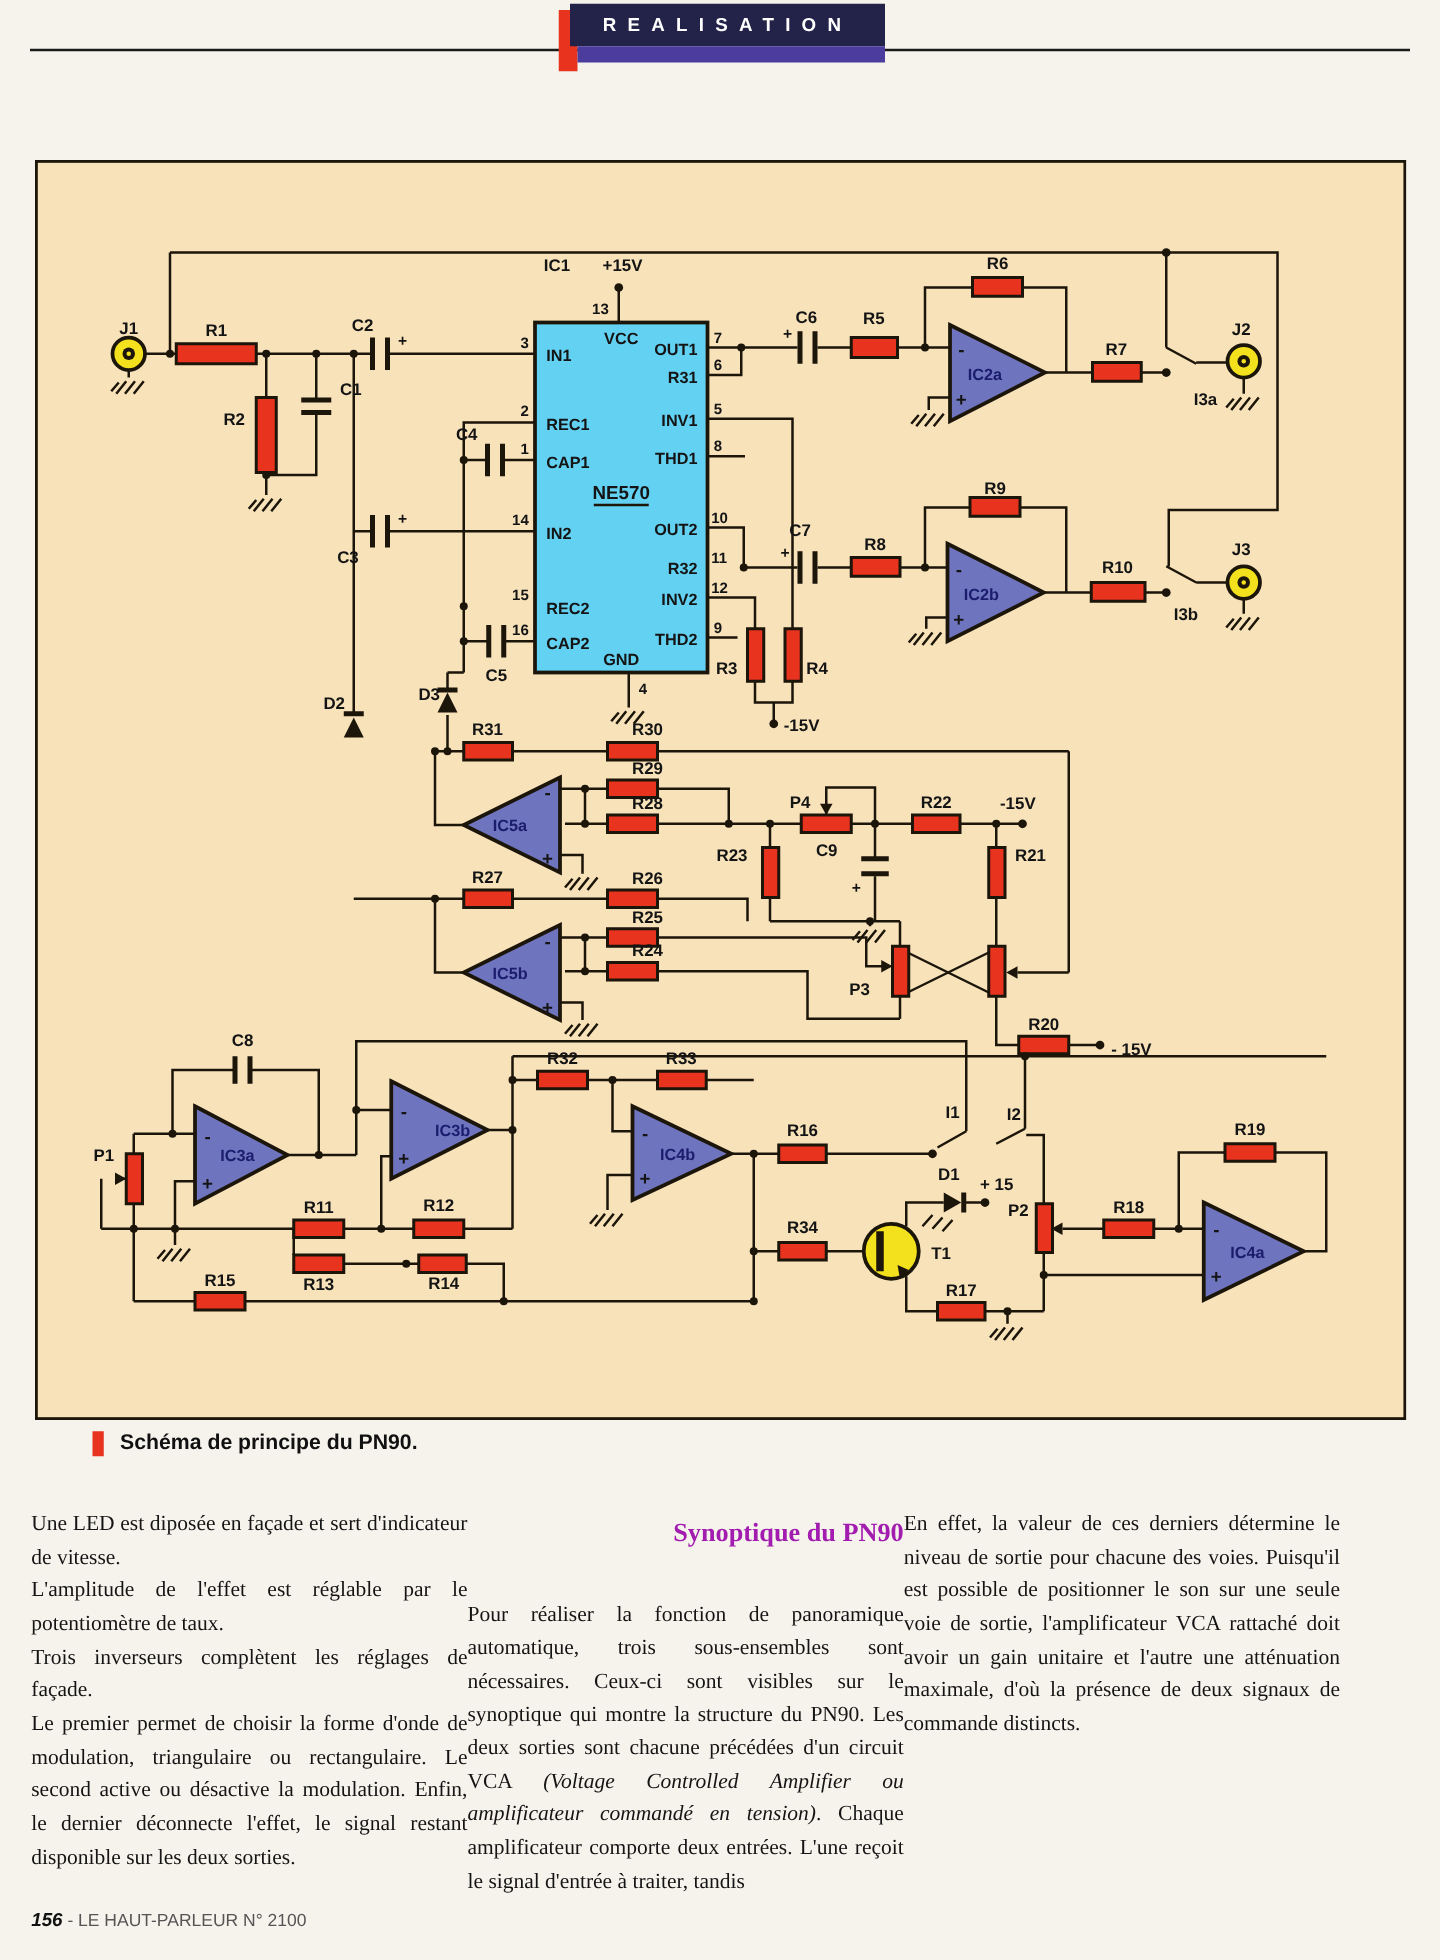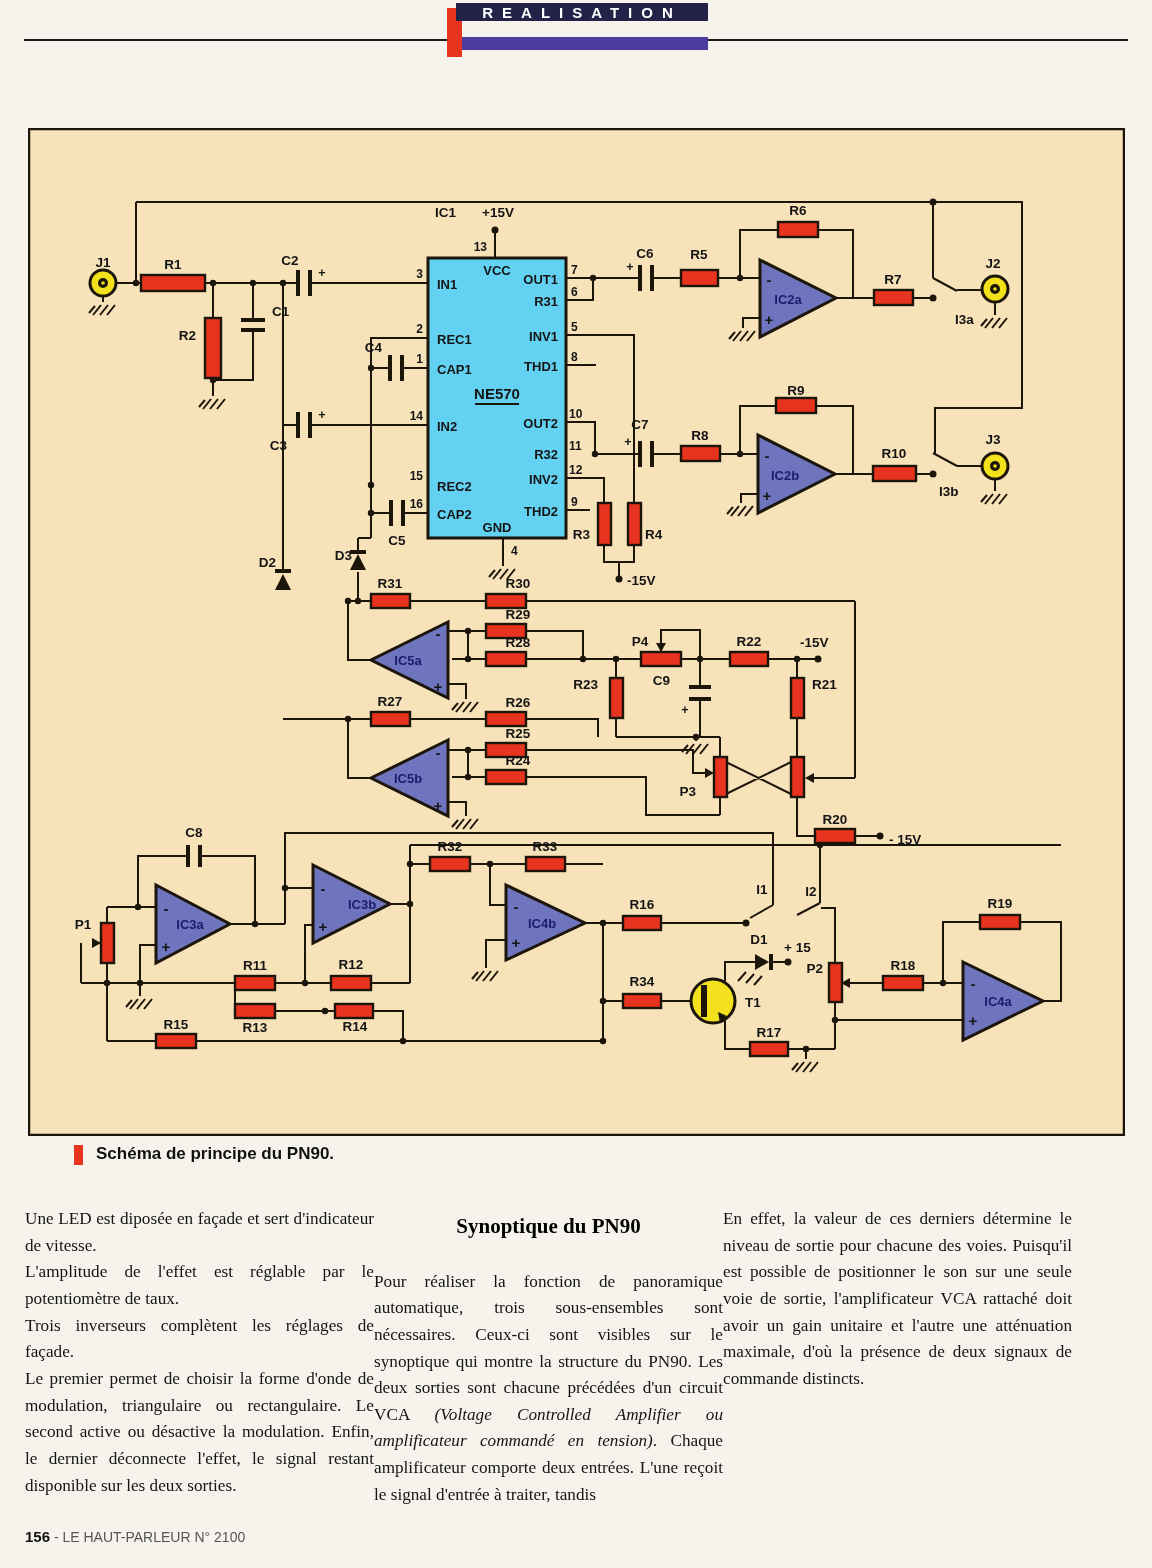--- a/index.html
+++ b/index.html
@@ -1,20 +1,20 @@
 <!DOCTYPE html>
 <html><head>
 <meta charset="utf-8">
 <style>
   html,body{margin:0;padding:0;background:#e8e4da;}
   .page{position:relative;width:1152px;height:1568px;background:#f6f3ec;overflow:hidden;
         font-family:"Liberation Serif",serif;}
   
   .rule{position:absolute;left:24px;right:24px;top:39px;height:2px;background:#1a1a1a;}
-  .hdr-box{position:absolute;left:456px;top:3px;width:252px;height:18px;background:#23234a;
+  .hdr-box{position:absolute;left:456px;top:3px;width:252px;height:34px;background:#23234a;
            display:flex;align-items:center;justify-content:center;}
   .hdr-box span{color:#fff;font-family:"Liberation Sans",sans-serif;font-weight:bold;
                 font-size:15px;letter-spacing:9px;}
   .hdr-red{position:absolute;left:447px;top:8px;width:15px;height:49px;background:#e8331f;}
   .hdr-purple{position:absolute;left:462px;top:37px;width:246px;height:13px;background:#4b3c9e;}
   
   .schx{position:absolute;left:28px;top:128px;}
   .sl{font-family:"Liberation Sans",sans-serif;font-weight:bold;fill:#141414;}
   .sl.r{font-size:13.5px;}
   .sl.p{font-size:13px;}
@@ -29,26 +29,26 @@
   .dot{fill:#1c150a;}
   .ah{fill:#1c150a;}
   
   .caption{position:absolute;left:30px;top:1144px;display:flex;align-items:flex-start;margin-left:44px;}
   .cap-mark{width:9px;height:20px;background:#e8331f;margin-right:13px;margin-top:1px;}
   .caption b{font-family:"Liberation Sans",sans-serif;font-size:17px;color:#111;}
   
   .cols{position:absolute;left:25px;top:1206px;width:1102px;display:flex;}
   .col{width:349px;font-size:17.2px;line-height:1.55;color:#141414;text-align:justify;}
   .col p{margin:0;}
-  .col2-title{font-size:21px;font-weight:bold;color:#000000;text-align:center;margin:4px 0 26px 0;}
+  .col2-title{font-size:21px;font-weight:bold;color:#a21caf;text-align:right;margin:4px 0 36px 0;}
   .it{font-style:italic;}
   
   .footer{position:absolute;left:25px;top:1528px;font-family:"Liberation Sans",sans-serif;
           font-size:14px;color:#555;}
-  .footer b{color:#111;font-size:15px;}
+  .footer b{color:#111;font-size:15px;font-style:italic;}
 </style>
 </head>
 <body>
 
 <div class="page">
 
   <div class="rule"></div>
   <div class="hdr-red"></div>
   <div class="hdr-box">
     <span>REALISATION</span>

